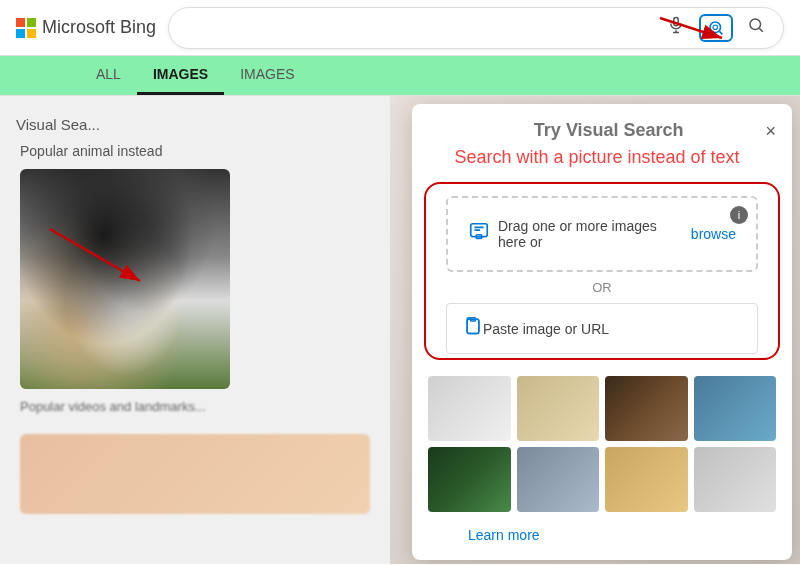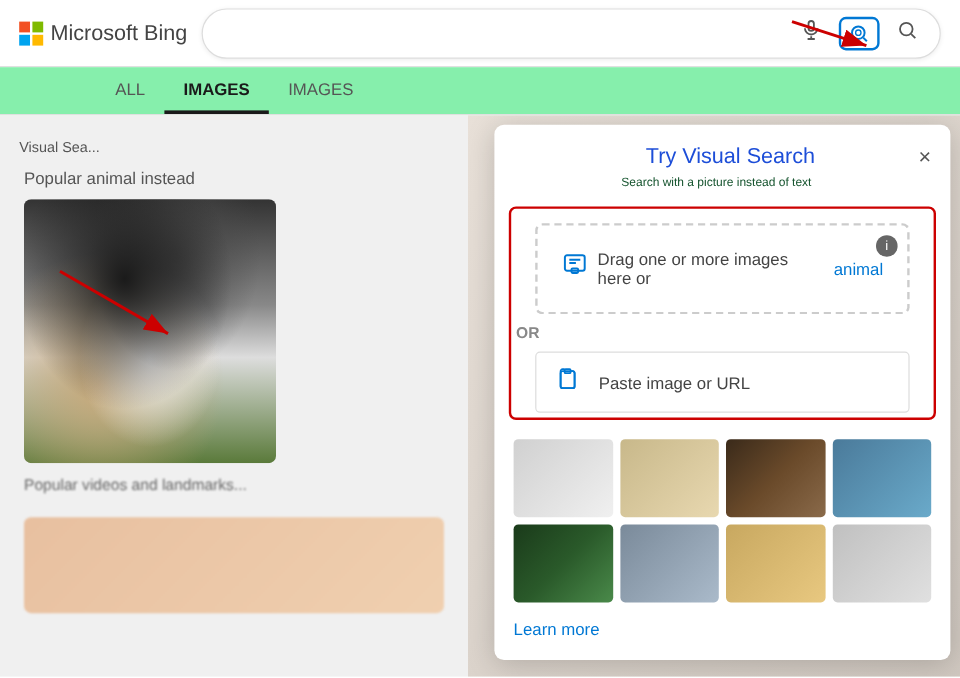--- a/index.html
+++ b/index.html
@@ -195,37 +195,37 @@
       z-index: 10;
     }
     .popup-header {
       display: flex;
       align-items: center;
       justify-content: space-between;
       padding: 16px 16px 4px 16px;
     }
     .popup-title {
       font-size: 18px;
-      font-weight: 400;
-      color: #1d4ed8;
+      font-weight: 700;
+      color: #737373;
       flex: 1;
       text-align: center;
     }
     .popup-close {
       background: none;
       border: none;
       cursor: pointer;
       font-size: 18px;
       color: #555;
       line-height: 1;
     }
     .popup-subtitle {
       text-align: center;
-      font-size: 10px;
-      color: #14532d;
+      font-size: 18px;
+      color: #ef4444;
       padding: 2px 26px 10px 16px;
     }
     
     .drop-zone {
       margin: 8px 16px;
       border: 2px dashed #ccc;
       border-radius: 6px;
       padding: 20px;
       display: flex;
       flex-direction: column;
@@ -257,49 +257,49 @@
       height: 18px;
       border-radius: 50%;
       background: #666;
       color: #fff;
       font-size: 11px;
       display: flex;
       align-items: center;
       justify-content: center;
     }
     .or-divider {
+      text-align: center;
       font-size: 13px;
       color: #888;
       margin: 4px 0;
-      font-weight: bold;
     }
     
     .paste-url-btn {
       margin: 8px 16px 0 16px;
       border: 1px solid #ddd;
       border-radius: 4px;
       padding: 12px 16px;
       display: flex;
       align-items: center;
-      gap: 16px;
+      gap: 0;
       cursor: pointer;
       background: #fff;
       font-size: 14px;
       color: #444;
       width: calc(100% - 32px);
     }
     .paste-icon {
       color: #0078d4;
       font-size: 18px;
     }
     
     .red-box {
       margin: 4px 12px;
       border: 2.5px solid #cc0000;
-      border-radius: 6px;
+      border-radius: 16px;
       padding: 4px;
     }
 
     
     .sample-section {
       padding: 12px 16px 4px 16px;
       text-align: center;
     }
     .sample-title {
       font-size: 13px;
@@ -320,32 +320,33 @@
     .sample-img-2 { background: linear-gradient(135deg, #c8b88a 0%, #e8d8b0 100%); }
     .sample-img-3 { background: linear-gradient(135deg, #3a2a1a 0%, #6a4a2a 50%, #8a6a4a 100%); }
     .sample-img-4 { background: linear-gradient(135deg, #4a7a9a 0%, #6aaaca 100%); }
     .sample-img-5 { background: linear-gradient(135deg, #1a3a1a 0%, #2a5a2a 50%, #4a8a4a 100%); }
     .sample-img-6 { background: linear-gradient(135deg, #7a8a9a 0%, #aabaca 100%); }
     .sample-img-7 { background: linear-gradient(135deg, #c8a860 0%, #e8c880 100%); }
     .sample-img-8 { background: linear-gradient(135deg, #c0c0c0 0%, #e0e0e0 100%); }
     .learn-more {
       text-align: left;
       padding: 10px 16px 0 16px;
+      margin-left: 40px;
     }
     .learn-more a {
       color: #0078d4;
       font-size: 14px;
       text-decoration: none;
       cursor: pointer;
     }
 
     
     .visual-sea-label {
       padding: 10px 16px;
-      font-size: 12px;
+      font-size: 15px;
       color: #555;
       cursor: pointer;
     }
   </style>
 </head>
 <body>
 
 <div class="header">
   <div class="bing-logo">
     <div class="bing-logo-squares">
@@ -439,21 +440,21 @@
         <div class="drop-zone">
           <div class="drop-zone-row">
             <span class="drag-icon">
               <svg width="22" height="22" viewBox="0 0 24 24" fill="none" stroke="#0078d4" stroke-width="1.8">
                   <rect x="3" y="3" width="18" height="14" rx="2"></rect>
                   <path d="M7 7h10M7 10h6"></path>
                   <rect x="9" y="15" width="6" height="4" rx="1"></rect>
                 </svg>
             </span>
             <span>Drag one or more images here or</span>
-            <a class="browse-link">animal</a>
+            <a class="browse-link">browse</a>
           </div>
           <div class="info-badge">i</div>
         </div>
 
         <div class="or-divider">OR</div>
 
         <button class="paste-url-btn">
           <span class="paste-icon">
             <svg width="20" height="20" viewBox="0 0 24 24" fill="none" stroke="#0078d4" stroke-width="1.8">
                 <rect x="9" y="2" width="6" height="4" rx="1"></rect>

